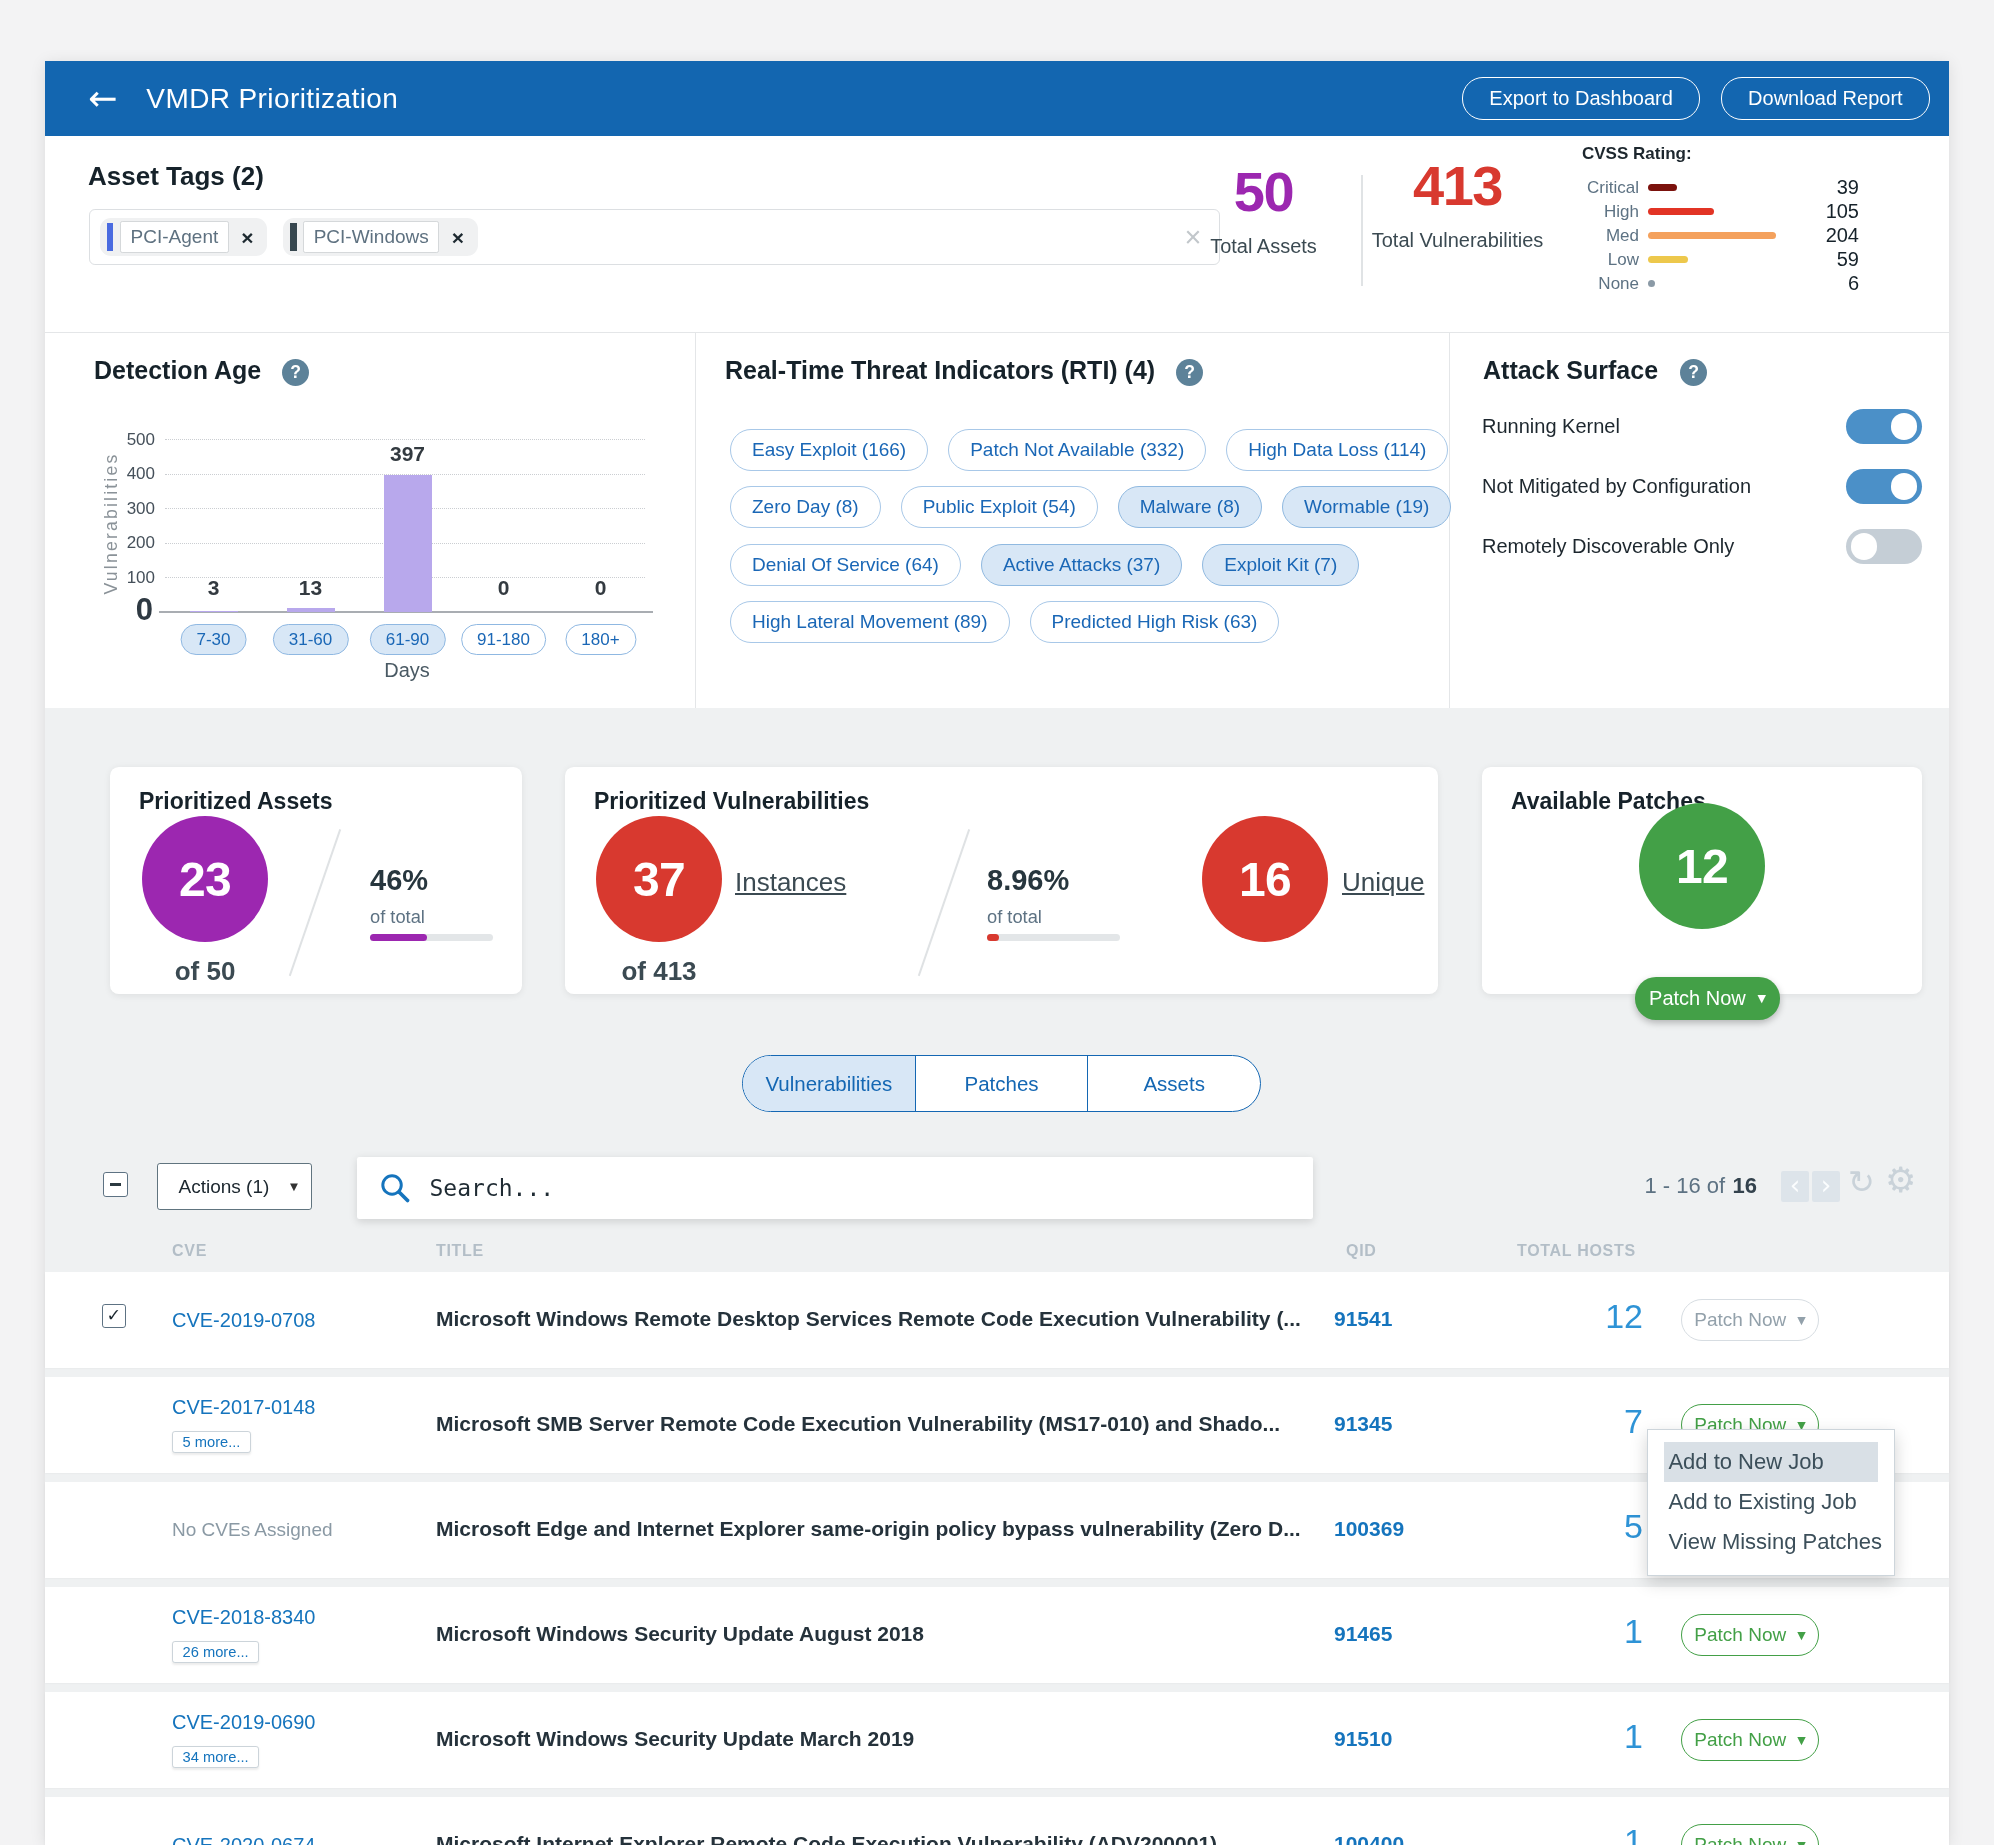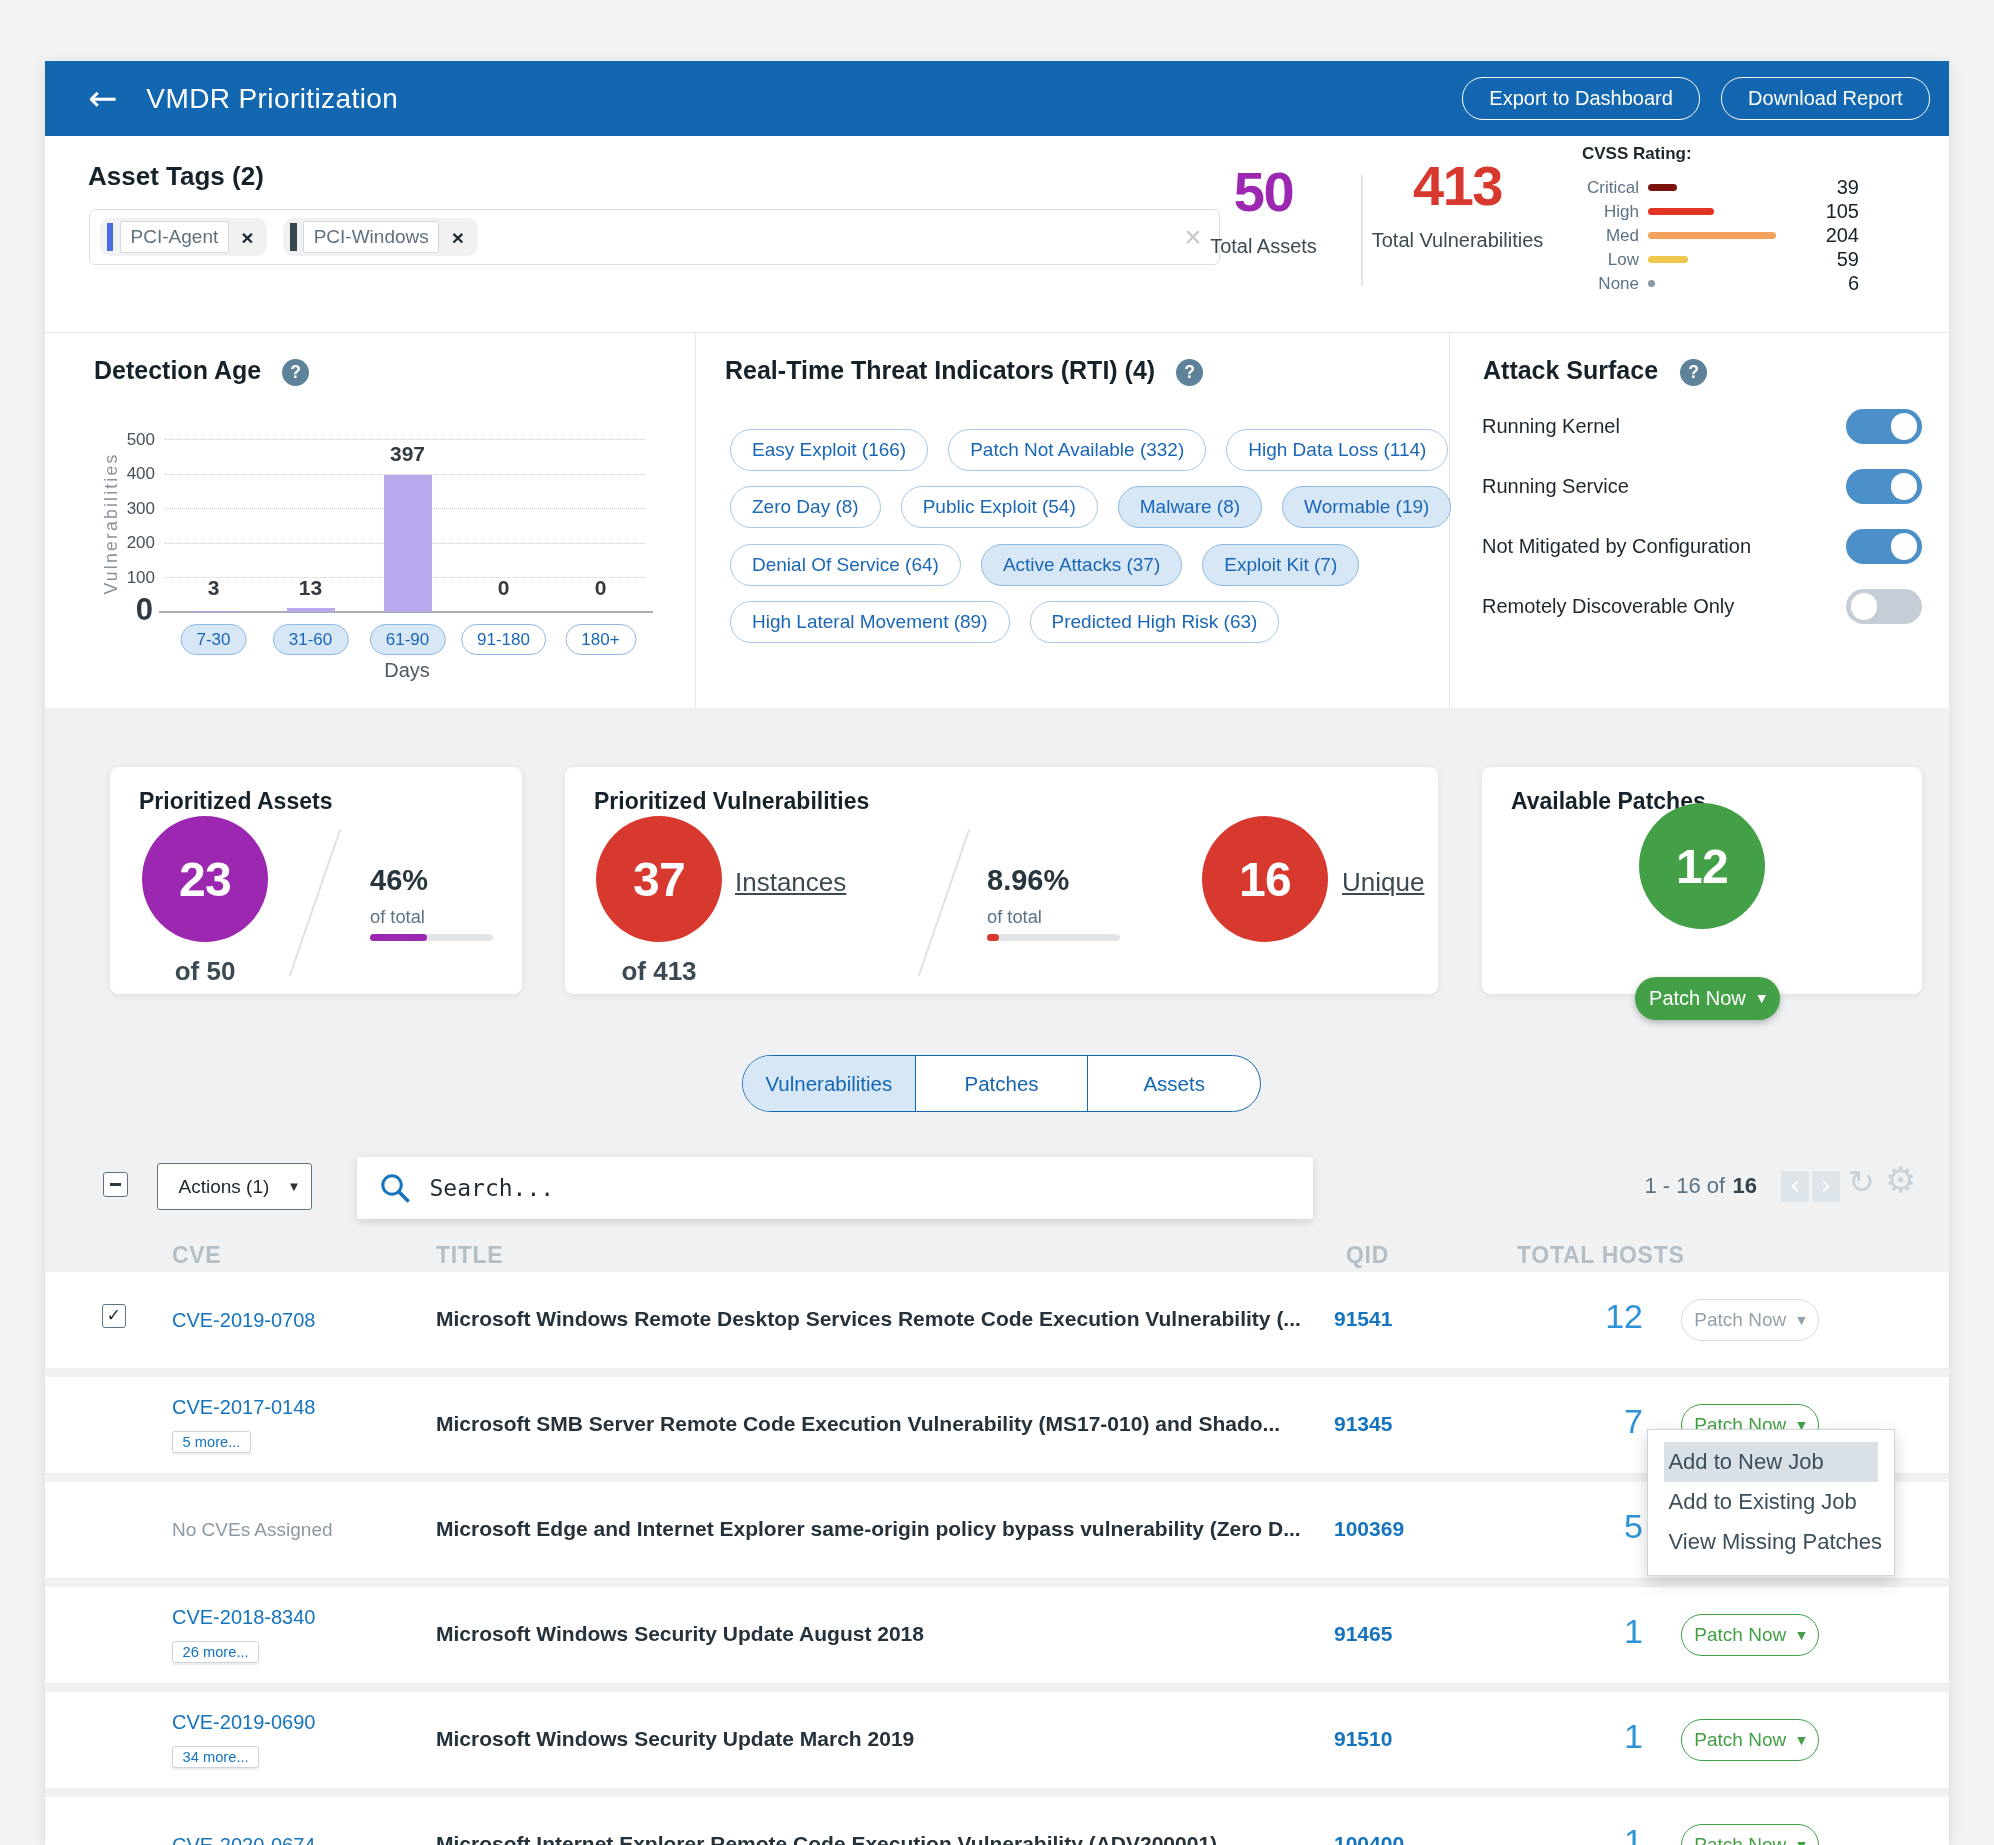--- a/index.html
+++ b/index.html
@@ -139,21 +139,21 @@
   #search input{flex:1;border:none;outline:none;background:transparent;font-family:"DejaVu Sans Mono","Liberation Mono",monospace;font-size:23px;color:#1f2b33;}
   #search input::placeholder{color:#1f2b33;opacity:1;}
   #pagination{left:1577px;top:1173px;width:180px;text-align:right;font-size:22px;color:#5d7283;white-space:nowrap;}
   #pagination b{color:#33424d;margin-left:7.3px;}
   .pg-btn{width:28px;height:31px;background:#dde4ea;border-radius:2.2px;color:#fbfdfe;font-size:26.4px;line-height:28px;text-align:center;font-family:"DejaVu Sans",sans-serif;}
   #pg-prev{left:1781px;top:1171px;}
   #pg-next{left:1812px;top:1171px;}
   #refresh-icon{left:1848px;top:1163px;font-size:32px;color:#c9d2d9;font-family:"DejaVu Sans",sans-serif;}
   #gear-icon{left:1885px;top:1160px;font-size:35px;color:#c9d2d9;font-family:"DejaVu Sans",sans-serif;}
 
-  .col-hdr{position:absolute;top:1242px;font-size:23px;font-weight:700;color:#b3bec7;letter-spacing:0.7px;white-space:nowrap;}
+  .col-hdr{position:absolute;top:1242px;font-size:16px;font-weight:700;color:#b3bec7;letter-spacing:0.7px;white-space:nowrap;}
   #col-cve{left:172px;}
   #col-title{left:436px;}
   #col-qid{left:1346px;}
   #col-hosts{left:1517px;}
 
   
   .t-row{position:absolute;left:45px;width:1904px;height:96px;background:#fff;box-shadow:0 0.7px 2.2px rgba(0,0,0,0.05);}
   .row-check{position:absolute;left:57px;top:32px;width:23.5px;height:23.5px;border:1.5px solid #5d7283;border-radius:2.9px;display:flex;align-items:center;justify-content:center;font-size:17.6px;color:#1b262e;box-sizing:border-box;background:#fff;}
   .cell-cve{position:absolute;left:127px;font-size:20px;color:#1574bd;white-space:nowrap;}
   .cve-muted{color:#8a99a4;font-size:19px;}
@@ -328,26 +328,20 @@
   <div class="abs sec-heading" style="left:1483px;top:356px;">Attack Surface</div>
   <div class="abs help-icon" style="left:1680px;top:359px;"></div>
   <div class="abs" id="as-rows">
       <div class="as-row">
         <span class="as-label">Running Kernel</span>
         <span class="toggle on">
           <span class="knob"></span>
         </span>
       </div>
       <div class="as-row">
-        <span class="as-label">Running Service</span>
-        <span class="toggle on">
-          <span class="knob"></span>
-        </span>
-      </div>
-      <div class="as-row">
         <span class="as-label">Not Mitigated by Configuration</span>
         <span class="toggle on">
           <span class="knob"></span>
         </span>
       </div>
       <div class="as-row">
         <span class="as-label">Remotely Discoverable Only</span>
         <span class="toggle off">
           <span class="knob"></span>
         </span>

